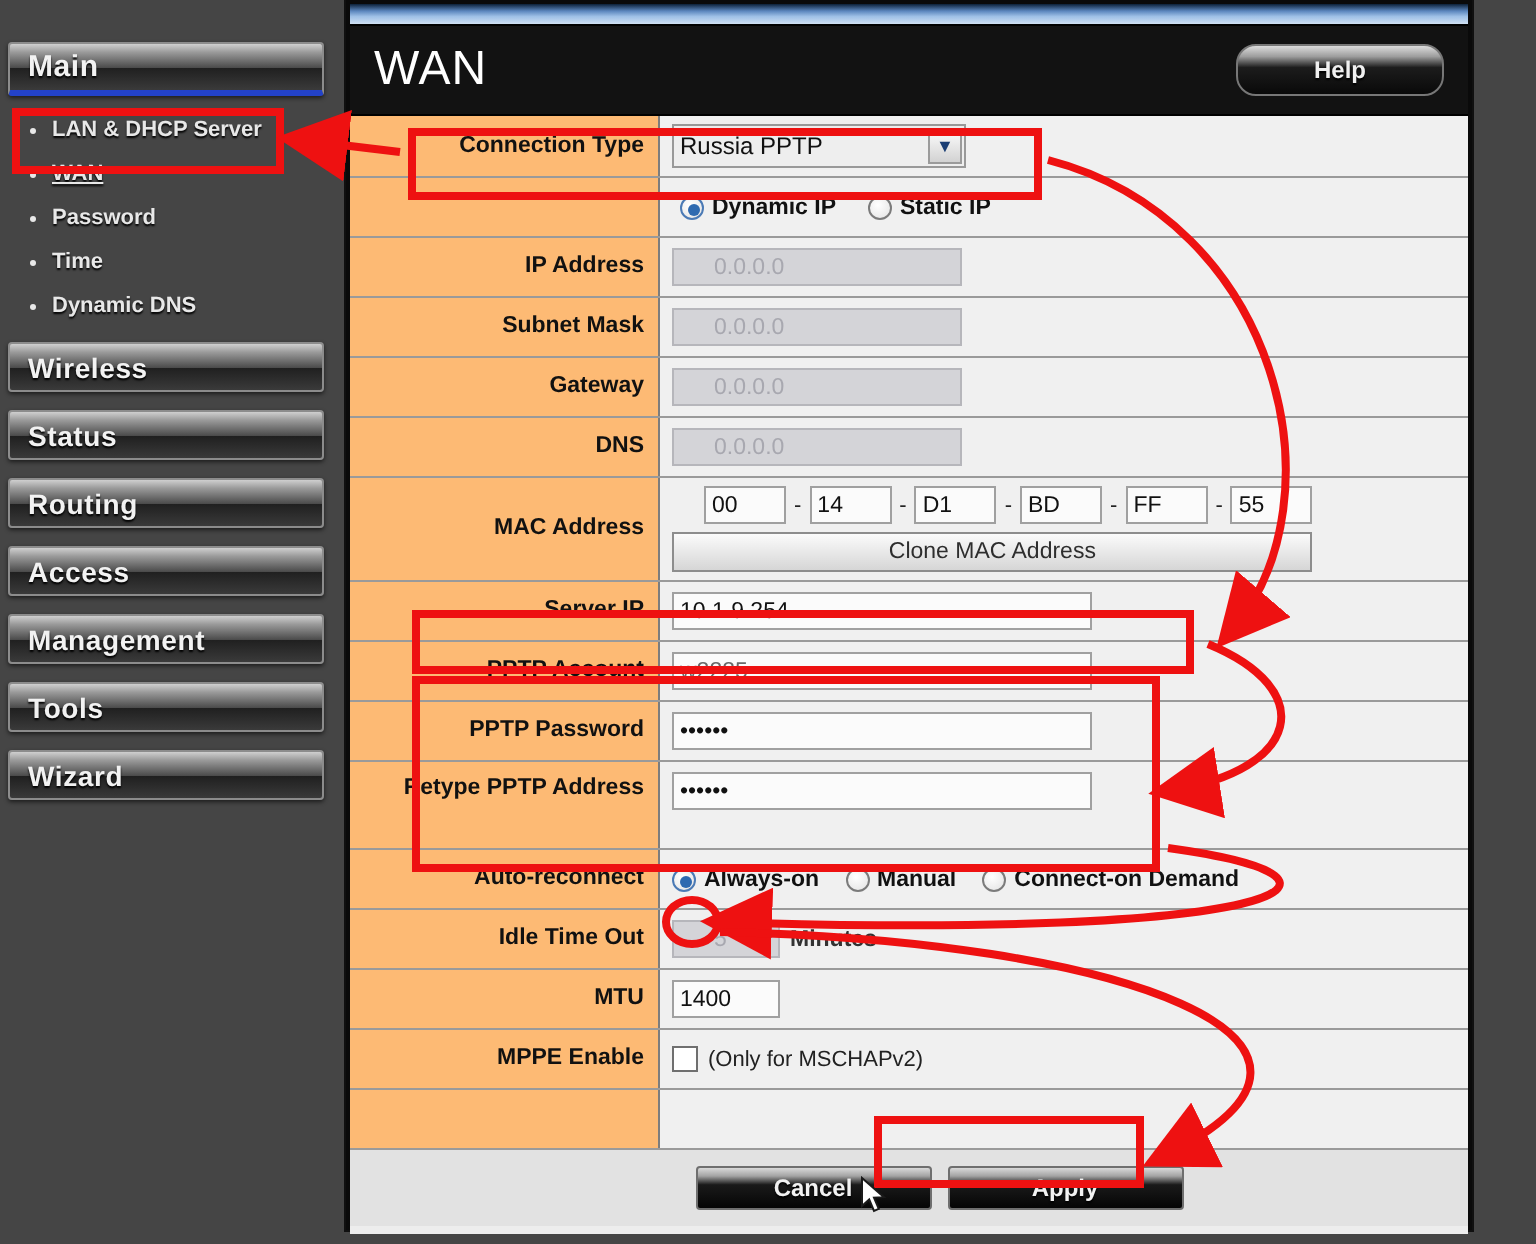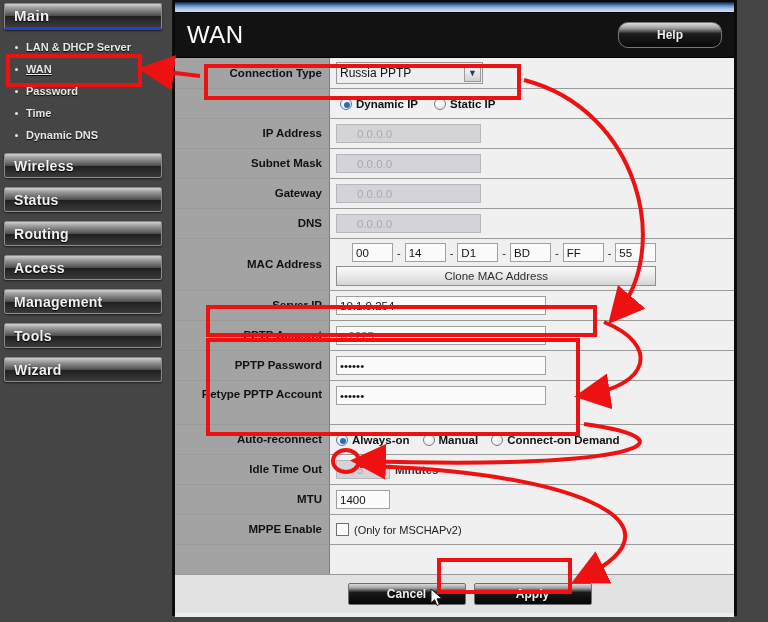--- a/index.html
+++ b/index.html
@@ -7,21 +7,21 @@
   body {
     font-family: "Liberation Sans", sans-serif;
     background:#454545;
     position:relative;
   }
 
   
   #sidebar{
     position:absolute; left:0; top:0; width:166px; height:622px;
     background:#454545;
-    padding:3px 4px 0 4px;
+    padding:21px 4px 0 4px;
   }
   .nav-head{
     position:relative;
     height:27px;
     background:linear-gradient(to bottom,#cfcfcf 0%,#9a9a9a 18%,#4a4a4a 52%,#202020 53%,#3a3a3a 100%);
     border:1px solid #8c8c8c;
     border-radius:2px;
     display:flex; align-items:center;
     padding-left:9px;
     margin-bottom:2px;
@@ -92,21 +92,21 @@
     border-top:1px solid #000;
   }
   .row{
     display:flex;
     min-height:30px;
     border-bottom:1px solid #9a9a9a;
     background:#f0f0f0;
   }
   .row .lbl{
     width:155px; min-width:155px;
-    background:#a3a3a3;
+    background:#fdba74;
     border-right:1px solid #7d7d7d;
     color:#111; font-size:11.5px; font-weight:bold;
     display:flex; align-items:center; justify-content:flex-end;
     padding:4px 7px 4px 4px;
     text-align:right;
     line-height:1.25;
   }
   .row .fld{
     flex:1;
     display:flex; align-items:center;
@@ -353,21 +353,21 @@
     </div>
 
     <div class="row">
       <div class="lbl">PPTP Password</div>
       <div class="fld">
           <input class="txt w-wide" value="••••••" style="">
         </div>
     </div>
 
     <div class="row tall">
-      <div class="lbl" style="align-items:flex-start;padding-top:6px">Retype PPTP Account</div>
+      <div class="lbl" style="align-items:flex-start;padding-top:6px">Retype PPTP Address</div>
       <div class="fld" style="align-items:flex-start;padding-top:5px">
           <input class="txt w-wide" value="••••••" style="">
         </div>
     </div>
 
     <div class="row">
       <div class="lbl">Auto-reconnect</div>
       <div class="fld" style="gap:13px;">
         <span class="radio on">
           <span class="dot"></span>

